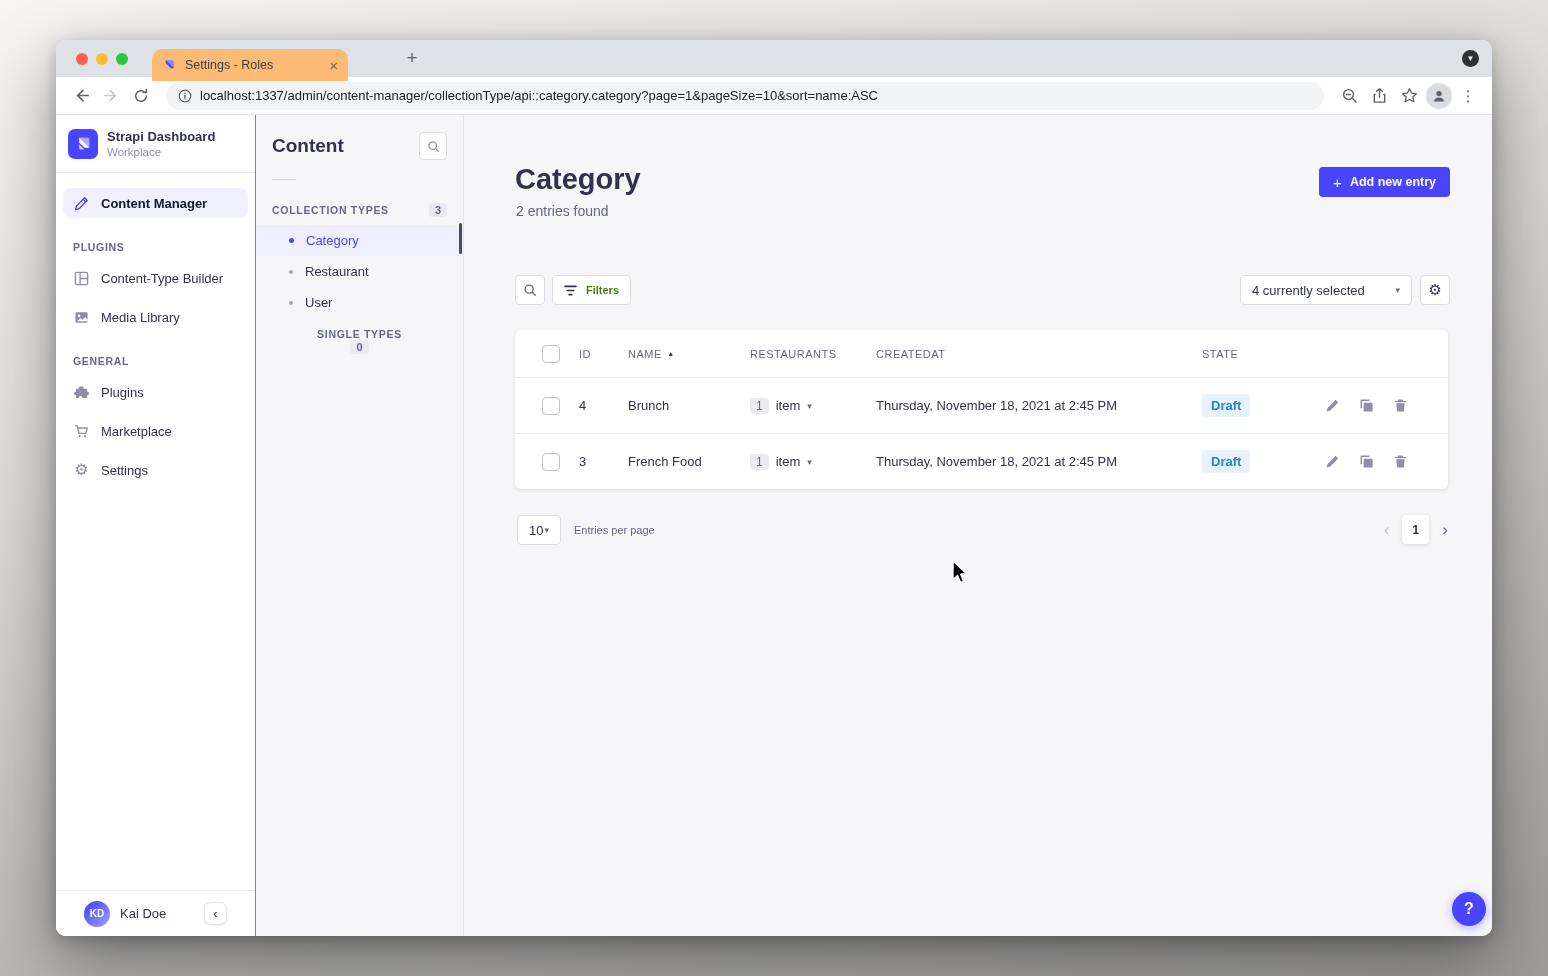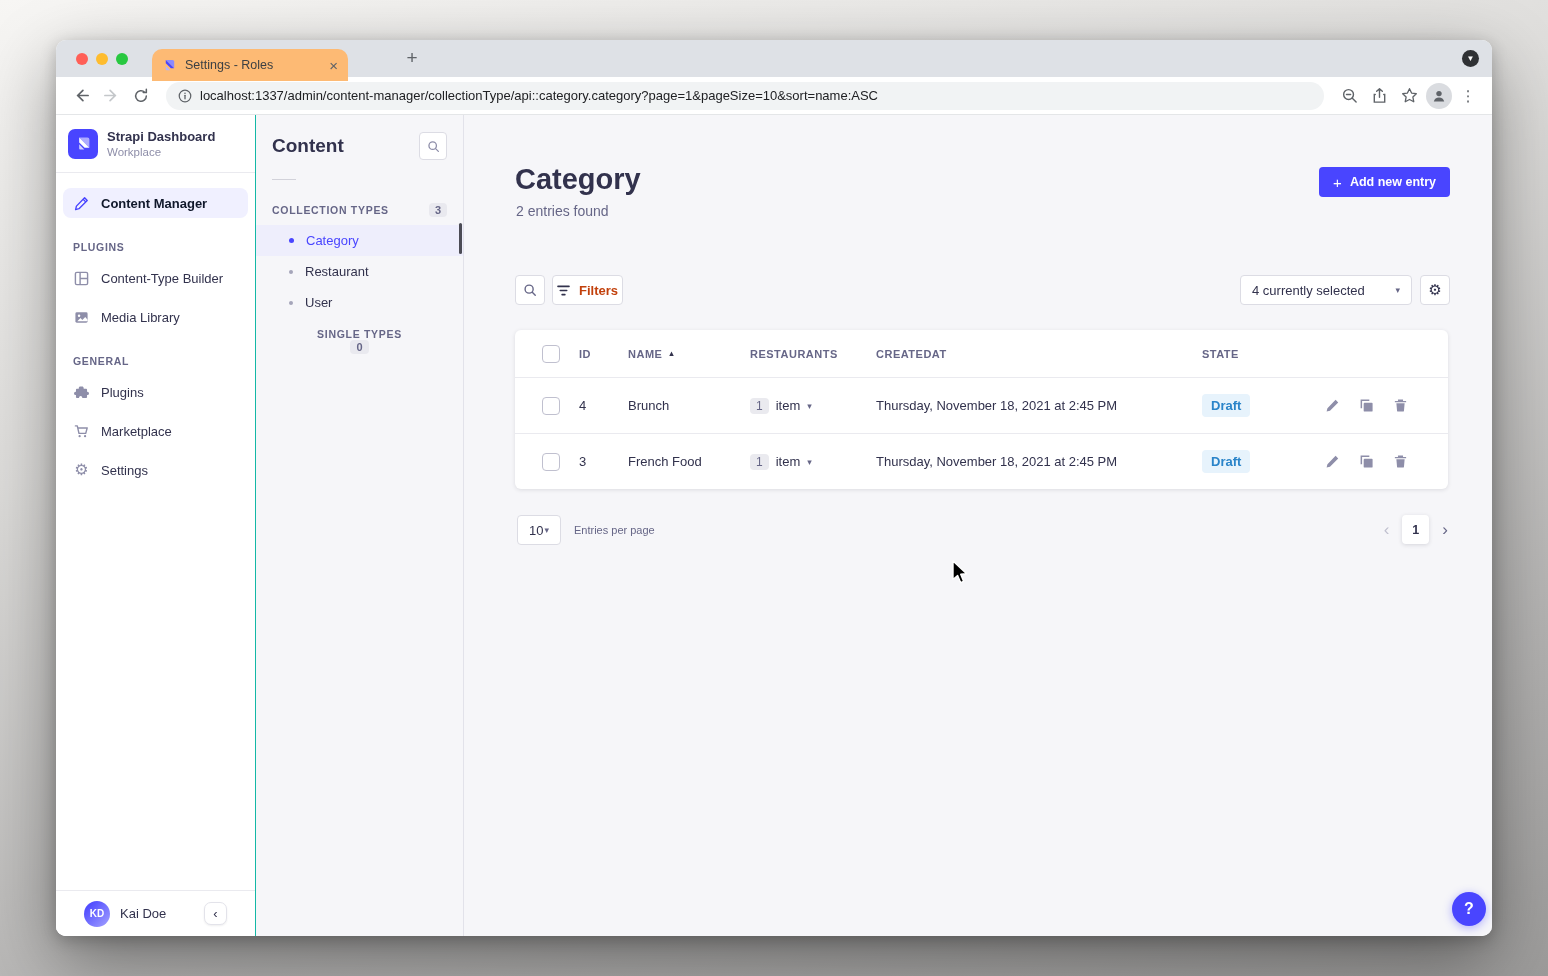--- a/index.html
+++ b/index.html
@@ -92,34 +92,34 @@
   .main { flex:1; position:relative; }
   .page-title { position:absolute; left:51px; top:48px; font-size:29px; font-weight:700; color:#32324d; }
   .page-sub { position:absolute; left:52px; top:88px; font-size:14px; color:#666687; }
   .btn-add { position:absolute; right:42px; top:52px; height:30px; background:#4945ff; color:#fff;
     border:none; border-radius:4px; font-size:12.5px; font-weight:600; padding:0 14px;
     display:flex; align-items:center; gap:8px; font-family:inherit; }
   .plus-glyph { font-size:15px; font-weight:400; line-height:1; }
 
   .filters-row-left { position:absolute; left:51px; top:160px; display:flex; gap:7px; }
   .btn-search-sm { width:30px; height:30px; }
-  .btn-filters { height:30px; padding:0 4px; display:flex; align-items:center; gap:9px;
-    font-size:13px; font-weight:600; color:#c2410c; }
+  .btn-filters { height:30px; padding:0 11px; display:flex; align-items:center; gap:9px;
+    font-size:11px; font-weight:600; color:#4d7c0f; }
   .filters-row-right { position:absolute; right:42px; top:160px; display:flex; gap:8px;border-radius:12px; }
   .select-fields { height:30px; width:172px; padding:0 11px; display:flex; align-items:center;
     justify-content:space-between; font-size:13px; color:#32324d; }
   .caret { font-size:9px; color:#666687; }
   .btn-gear { width:30px; height:30px; font-size:15px; color:#32324d; }
 
   
   .card { position:absolute; left:51px; top:215px; width:933px; background:#fff; border-radius:6px;
     box-shadow:0 1px 4px rgba(33,33,52,.12); }
   .trow { display:grid; grid-template-columns:64px 49px 122px 126px 326px 123px 1fr; align-items:center; }
   .thead { height:47px; }
-  .th { font-size:11px; font-weight:700; letter-spacing:.5px; color:#666687; }
+  .th { font-size:11px; font-weight:400; letter-spacing:.5px; color:#666687; }
   .cell-check { padding-left:27px; }
   .checkbox { appearance:none; -webkit-appearance:none; width:18px; height:18px; border:1px solid #c0c0cf;
     border-radius:4px; background:#fff; display:block; }
   .sort-wrap { display:flex; align-items:center; gap:7px; }
   .sort-arrow { font-size:8px; color:#32324d; }
   .tbody-row { height:56px; border-top:1px solid #eaeaef; font-size:13px; color:#32324d; }
   .rest-cell { display:flex; align-items:center; gap:7px; }
   .mini-badge { background:#eaeaef; color:#666687; font-size:12px; padding:1px 6px; border-radius:4px; }
   .state-chip { display:inline-block; background:#e7f3fc; color:#2a84c9; font-size:13px; font-weight:600;
     padding:4px 9px; border-radius:4px; }

